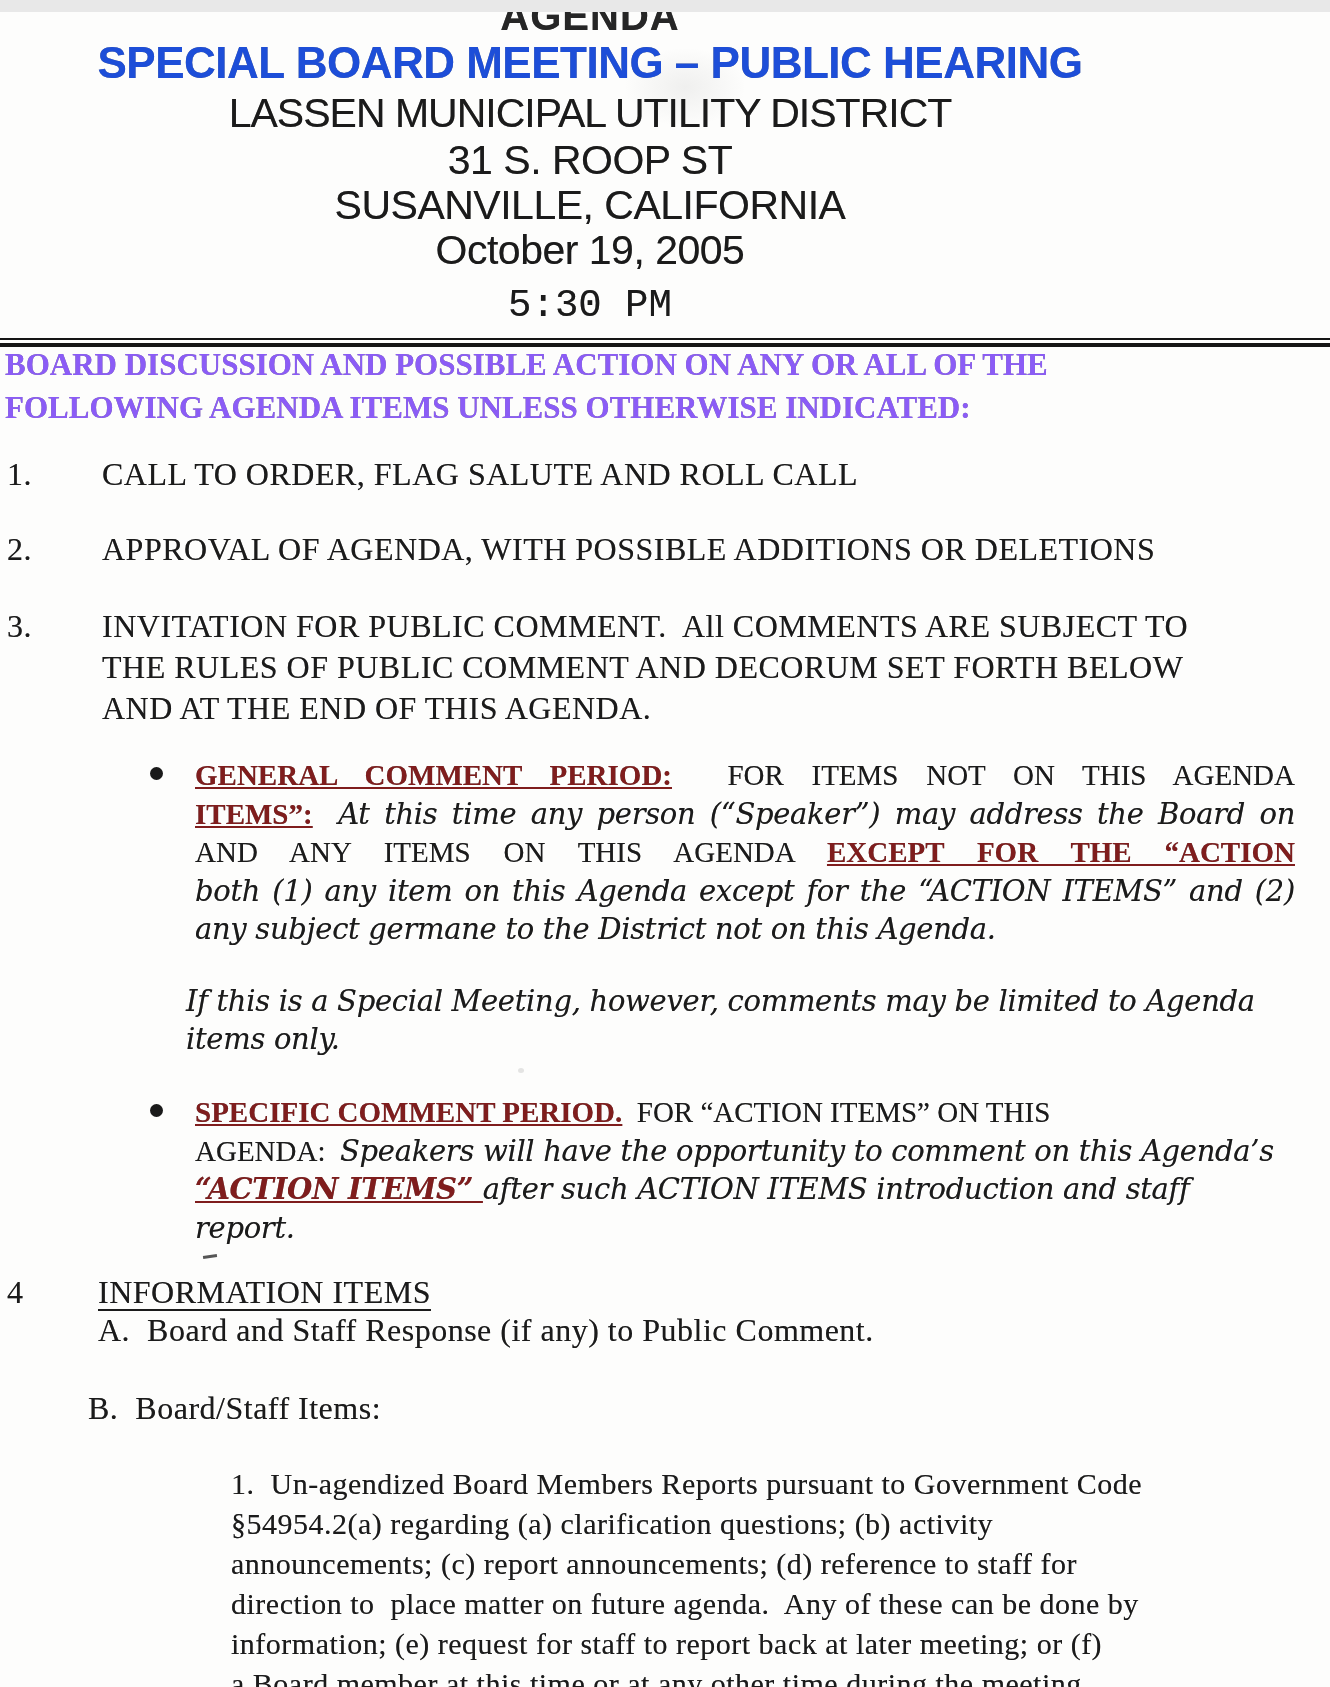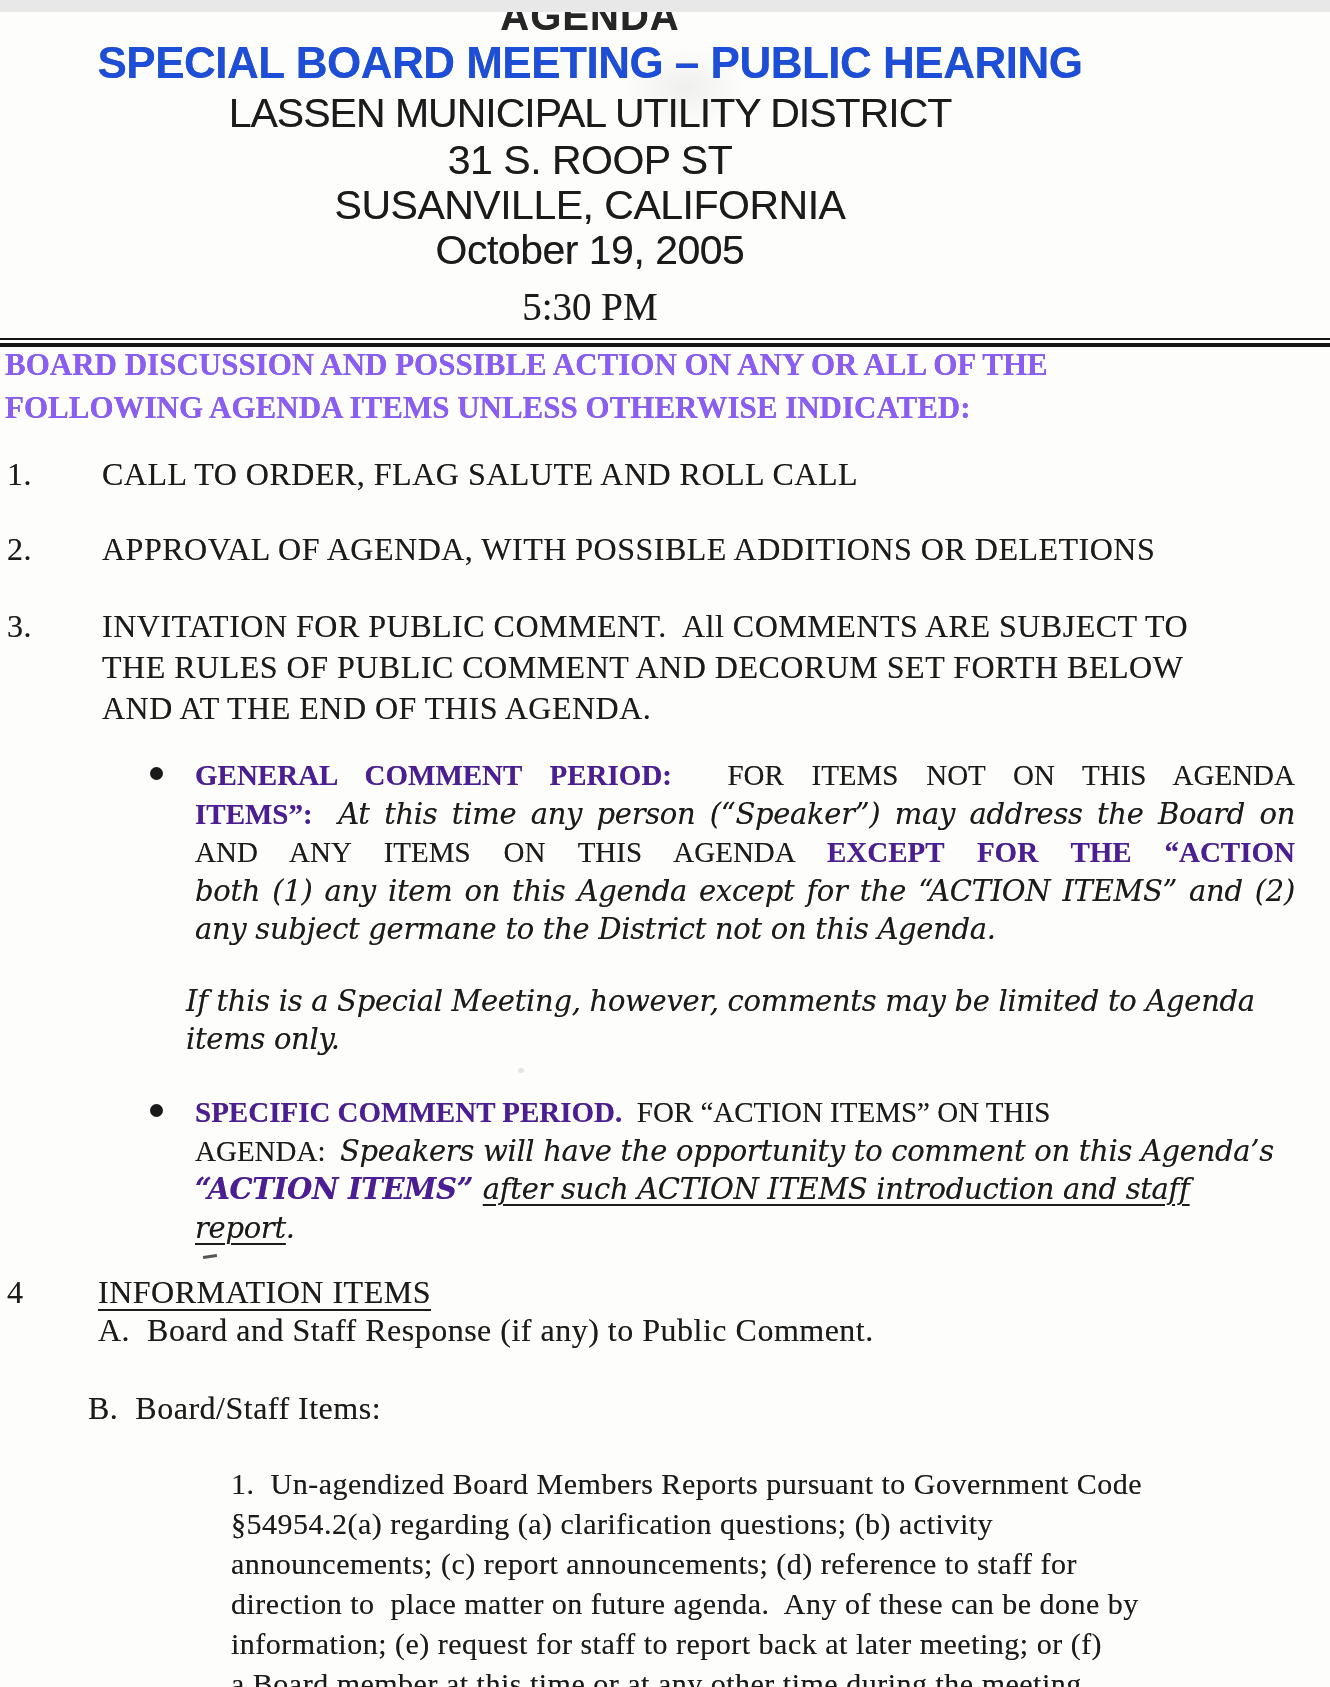--- a/index.html
+++ b/index.html
@@ -15,21 +15,21 @@
   }
   
   .hdr{position:absolute;left:0;width:1180px;text-align:center;white-space:pre;}
   .hdr.sans{font-family:"Liberation Sans", sans-serif;}
   .cut-title  {top:-18px;font:700 40px "Liberation Sans", sans-serif;letter-spacing:1px;color:#262626;}
   .meet-title {top:26px; font-weight:700;font-size:44px;letter-spacing:-0.5px;color:#1d4ed8;}
   .org-line   {top:78px; font-size:41px;letter-spacing:-1px;}
   .addr-line  {top:125px;font-size:41px;letter-spacing:-0.5px;}
   .city-line  {top:170px;font-size:41px;letter-spacing:-0.5px;}
   .date-line  {top:215px;font-size:41px;letter-spacing:-0.5px;}
-  .time-line  {top:272px;font-size:39px;font-family:Liberation Serif, serif;}
+  .time-line  {top:272px;font-size:39px;font-family:Liberation Mono, monospace;}
   
   .rule{position:absolute;left:0;width:1330px;background:#151515;}
   .rule-thin {top:326px;height:2px;}
   .rule-thick{top:331px;height:4px;}
   
   .notice{position:absolute;left:5px;top:332px;line-height:42.5px;font-weight:700;font-size:31px;color:#8b5cf6;}
   .notice div{white-space:pre;}
   
   .row{position:absolute;left:0;width:1330px;font-size:32px;letter-spacing:0.5px;}
   .row .num{position:absolute;left:7px;top:0;}
@@ -42,23 +42,23 @@
   .dot{position:absolute;left:-45px;top:11px;width:13px;height:13px;border-radius:50%;background:#1a1a1a;}
   
   .sp-note{position:absolute;left:186px;top:971px;font-size:29px;line-height:37.5px;}
   .row-4{top:1262px;line-height:37.5px;}
   .row-4 .itext{left:98px;}
   .row-b{position:absolute;left:88px;top:1378px;font-size:32px;letter-spacing:0.5px;white-space:pre;}
   .subpara{position:absolute;left:231px;top:1452px;font-size:30px;letter-spacing:0.5px;line-height:40px;}
   
   .line{white-space:pre;}
   .line.just{white-space:normal;text-align:justify;text-align-last:justify;}
-  .sb{font-weight:700;color:#4c1d95;}
+  .sb{font-weight:700;color:#7f1d1d;text-decoration:underline;}
   .si{font-style:italic;font-family:"DejaVu Serif", serif;letter-spacing:-0.3px;}
-  .su{text-decoration:underline;text-decoration-thickness:2px;text-underline-offset:5px;}
+  .su{text-decoration-thickness:2px;text-underline-offset:5px;}
   .u-head{text-decoration:underline;text-decoration-thickness:2px;text-underline-offset:6px;white-space:pre;}
   .prewrap{white-space:pre;}
   
   .smudge{position:absolute;left:600px;top:20px;width:170px;height:110px;
     background:radial-gradient(closest-side, rgba(60,60,60,0.07), rgba(60,60,60,0) 72%);}
   .dash-art{position:absolute;left:203px;top:1243px;width:14px;height:3px;background:#2c2c2c;opacity:.8;transform:rotate(-8deg);}
   .dot-art{position:absolute;left:518px;top:1056px;width:6px;height:5px;border-radius:50%;background:#333;opacity:.12;}
   .bottom-cut{position:absolute;left:850px;top:1683px;width:76px;height:4px;background:#242424;}
 </style>
 </head>

